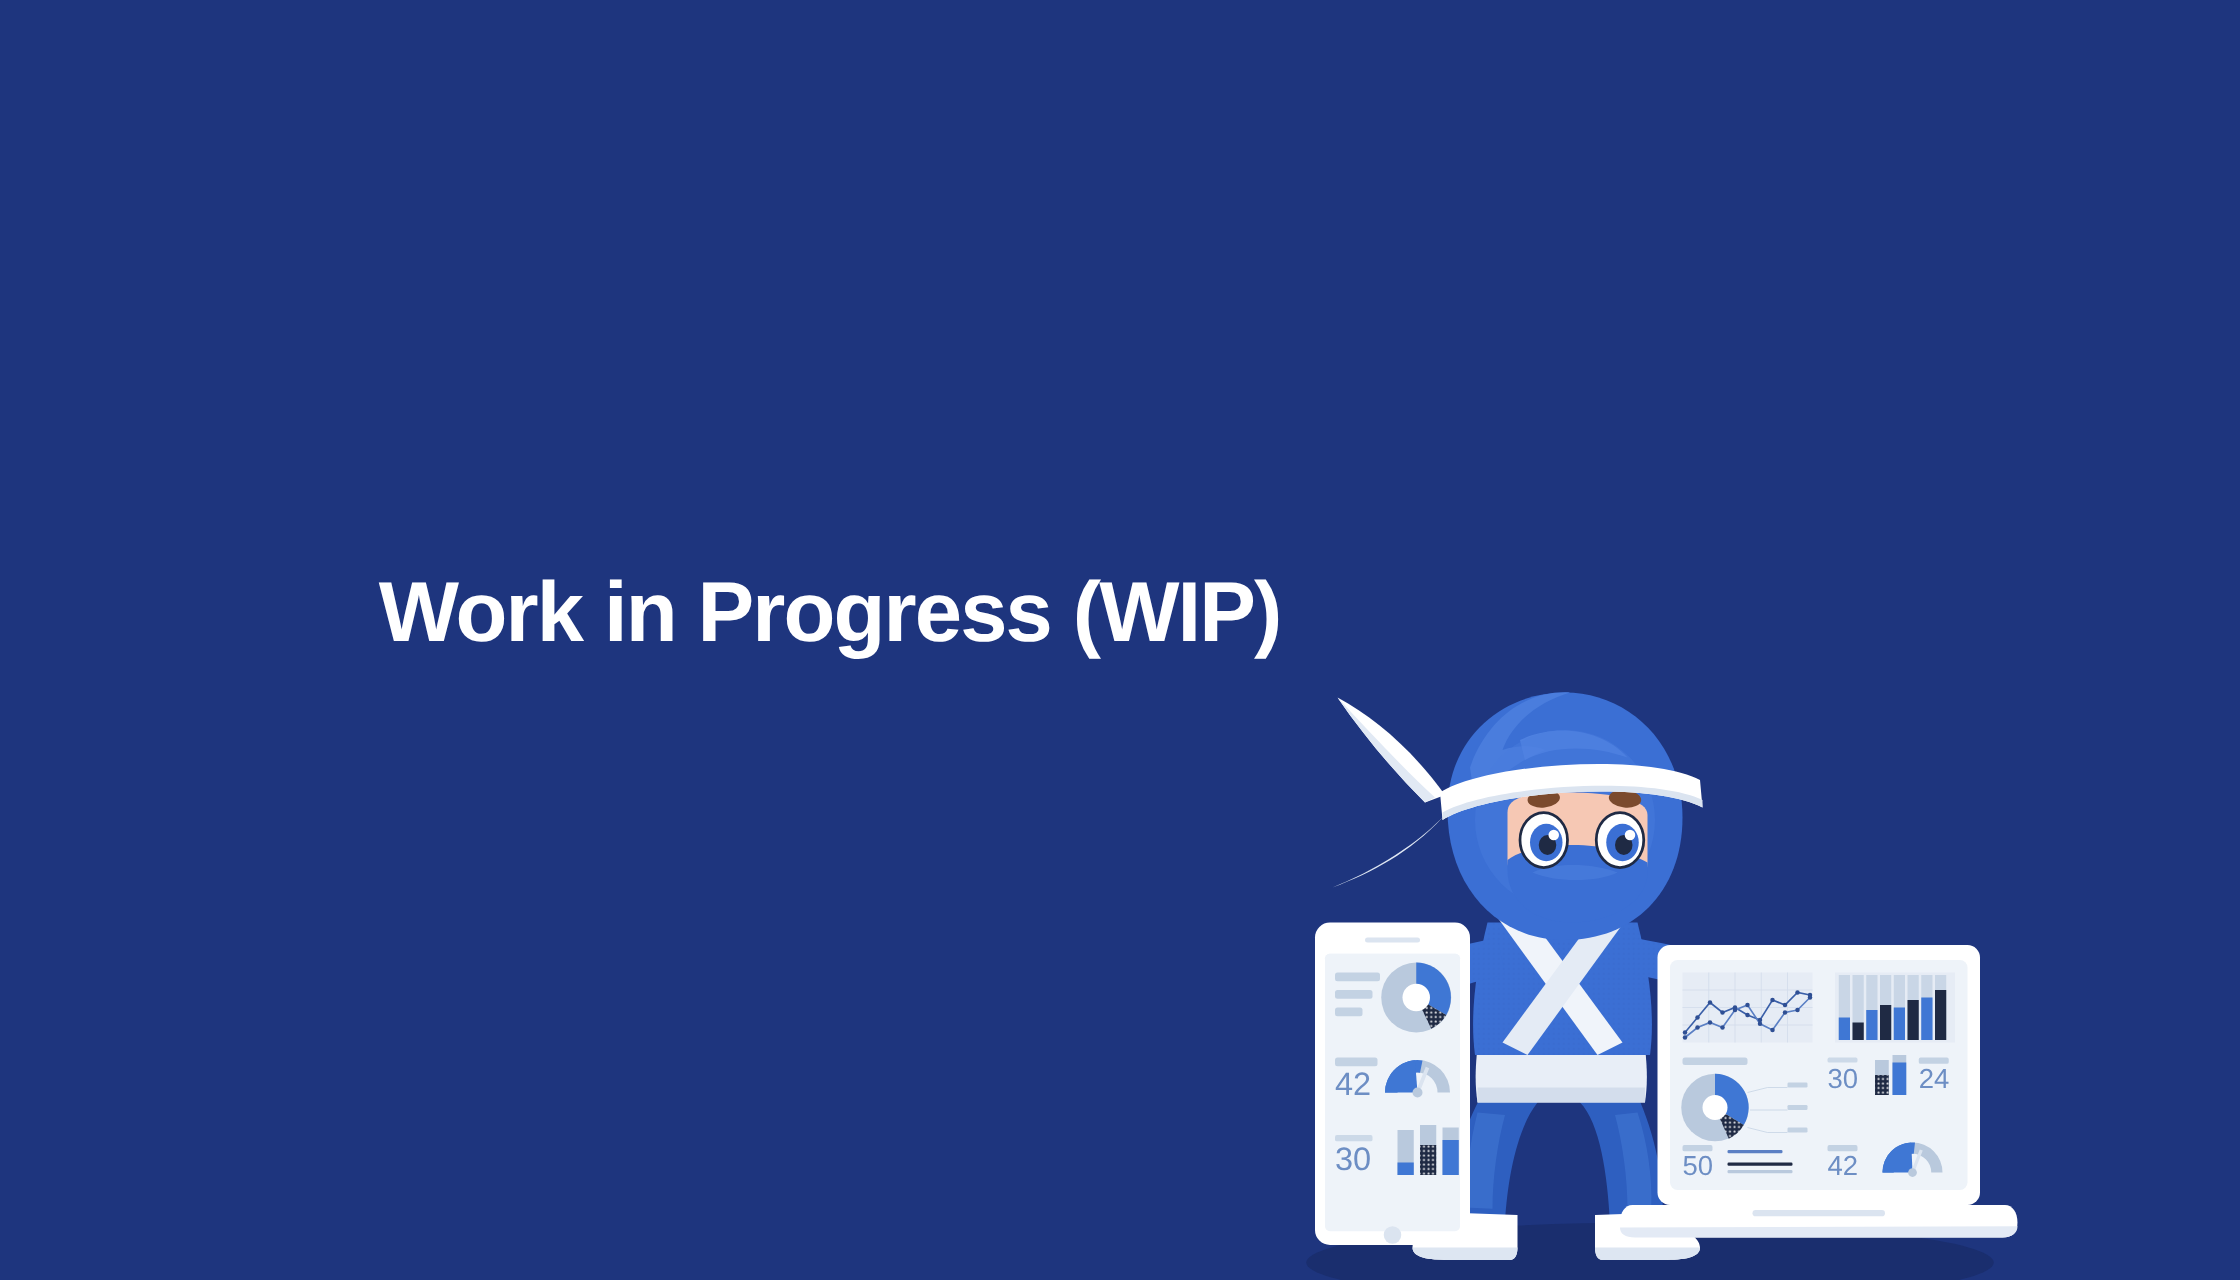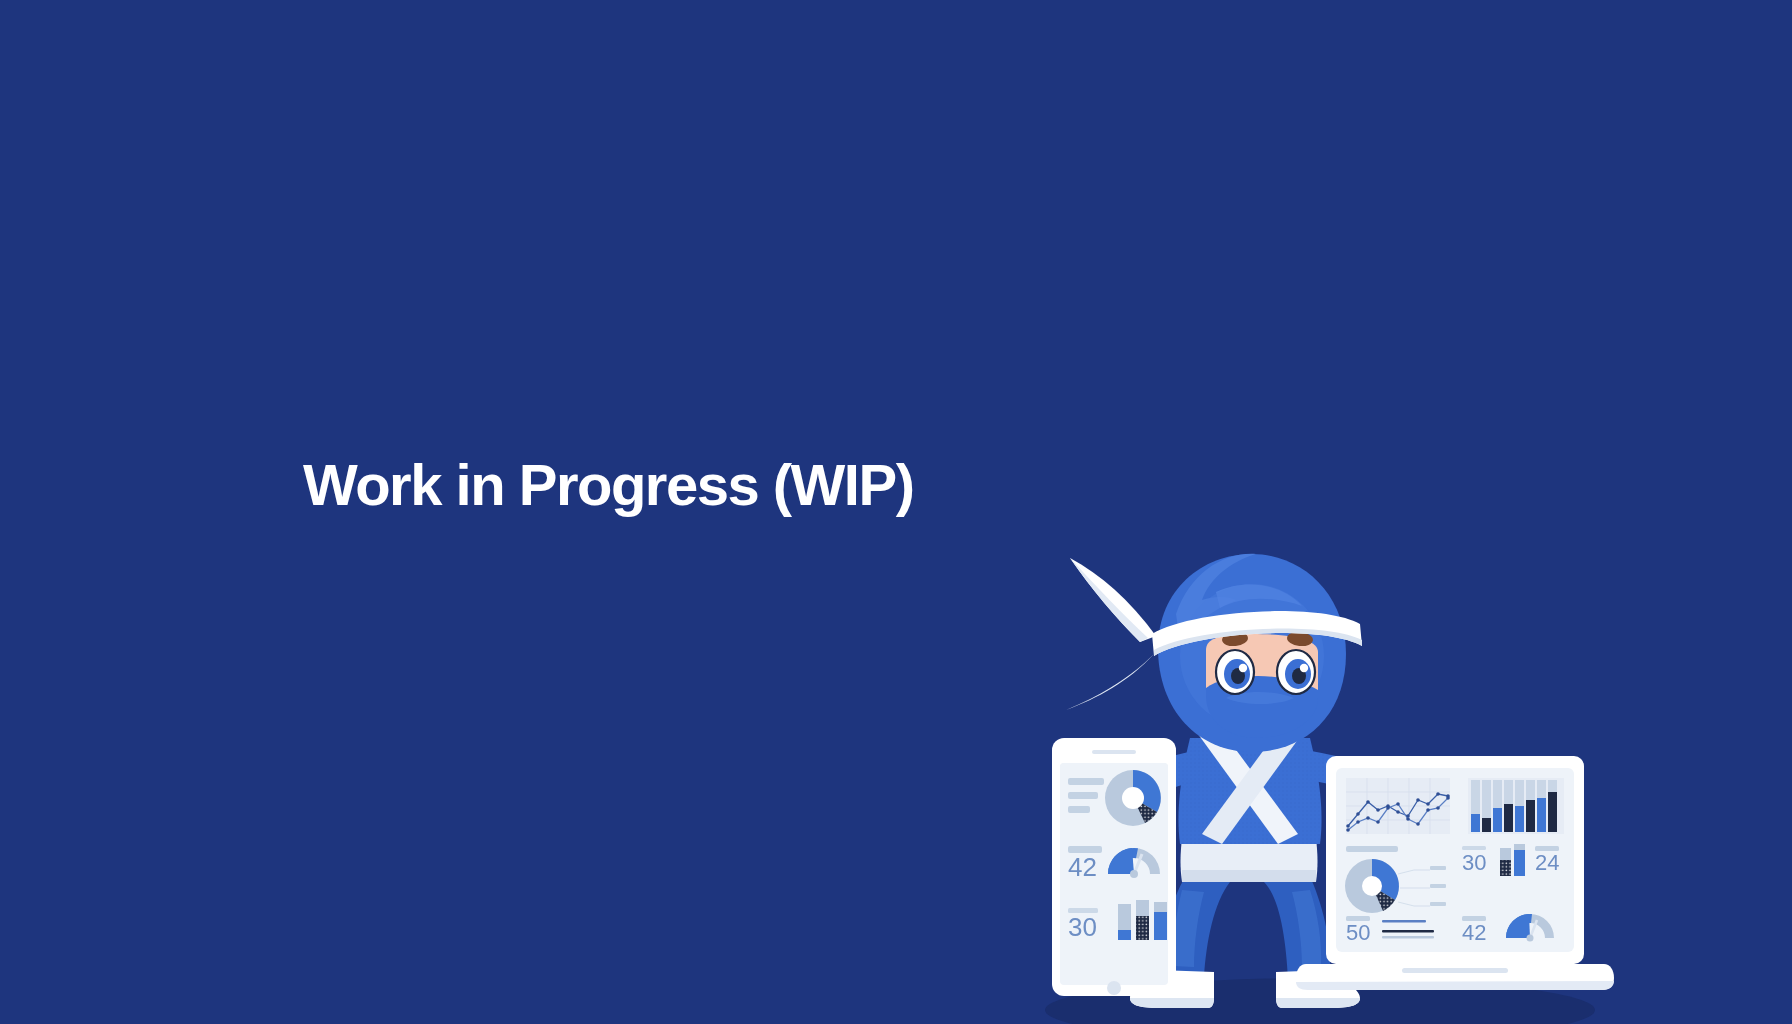--- a/index.html
+++ b/index.html
@@ -15,21 +15,21 @@
     width:1792px; height:1024px;
     background:#1e357e;
     overflow:hidden;
   }
 
   
   #headline{
     position:absolute;
     left:303px;
     top:455px;
-    font-size:58px;
+    font-size:68px;
     font-weight:700;
     letter-spacing:-1.5px;
     color:#ffffff;
     white-space:nowrap;
     line-height:1.05;
     font-family:"Liberation Sans", sans-serif;
   }
 
   
   #illustration{

